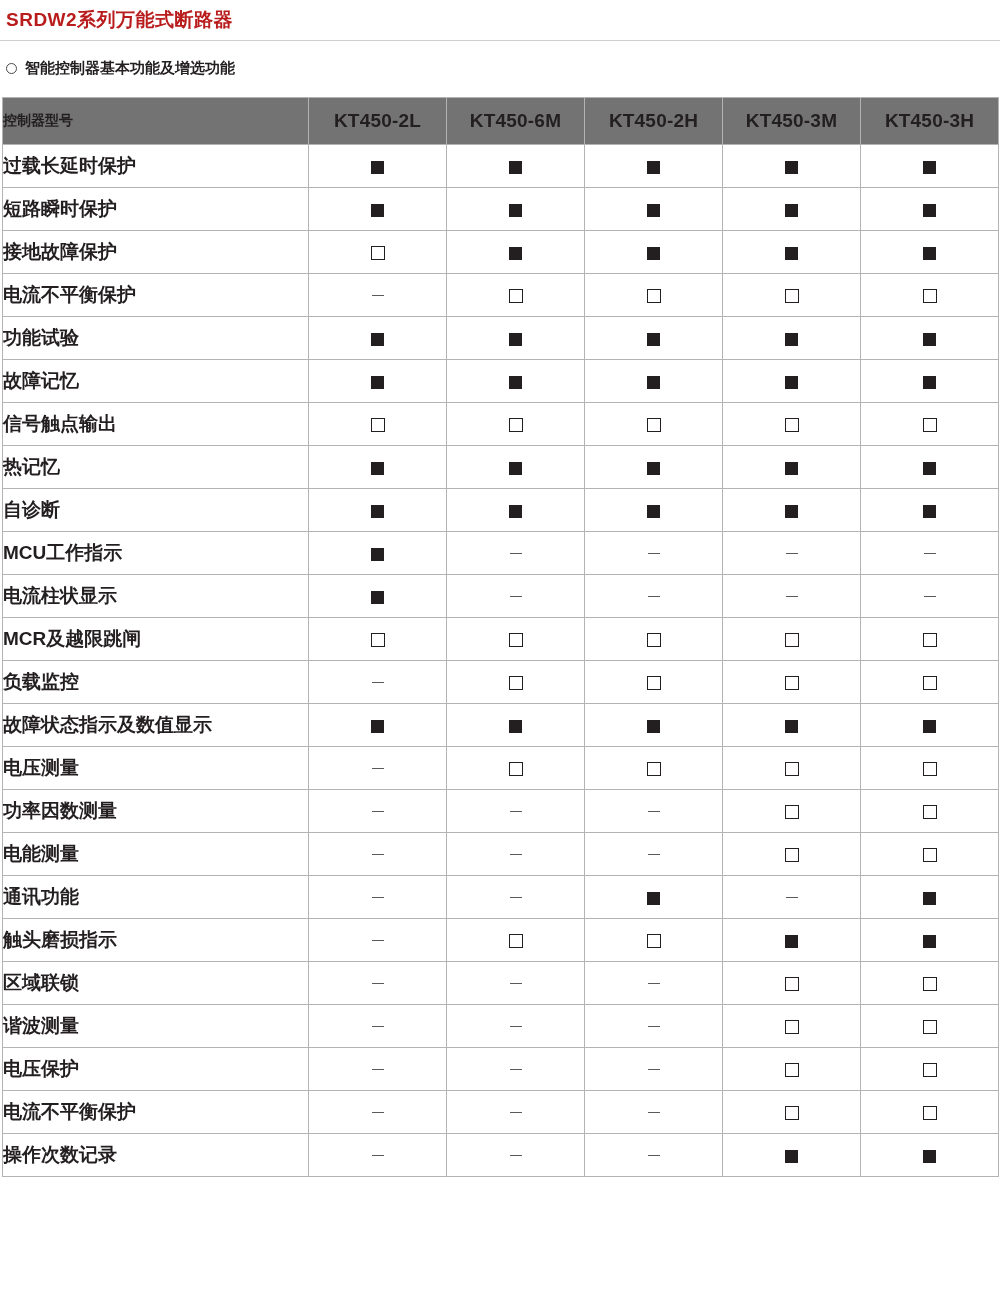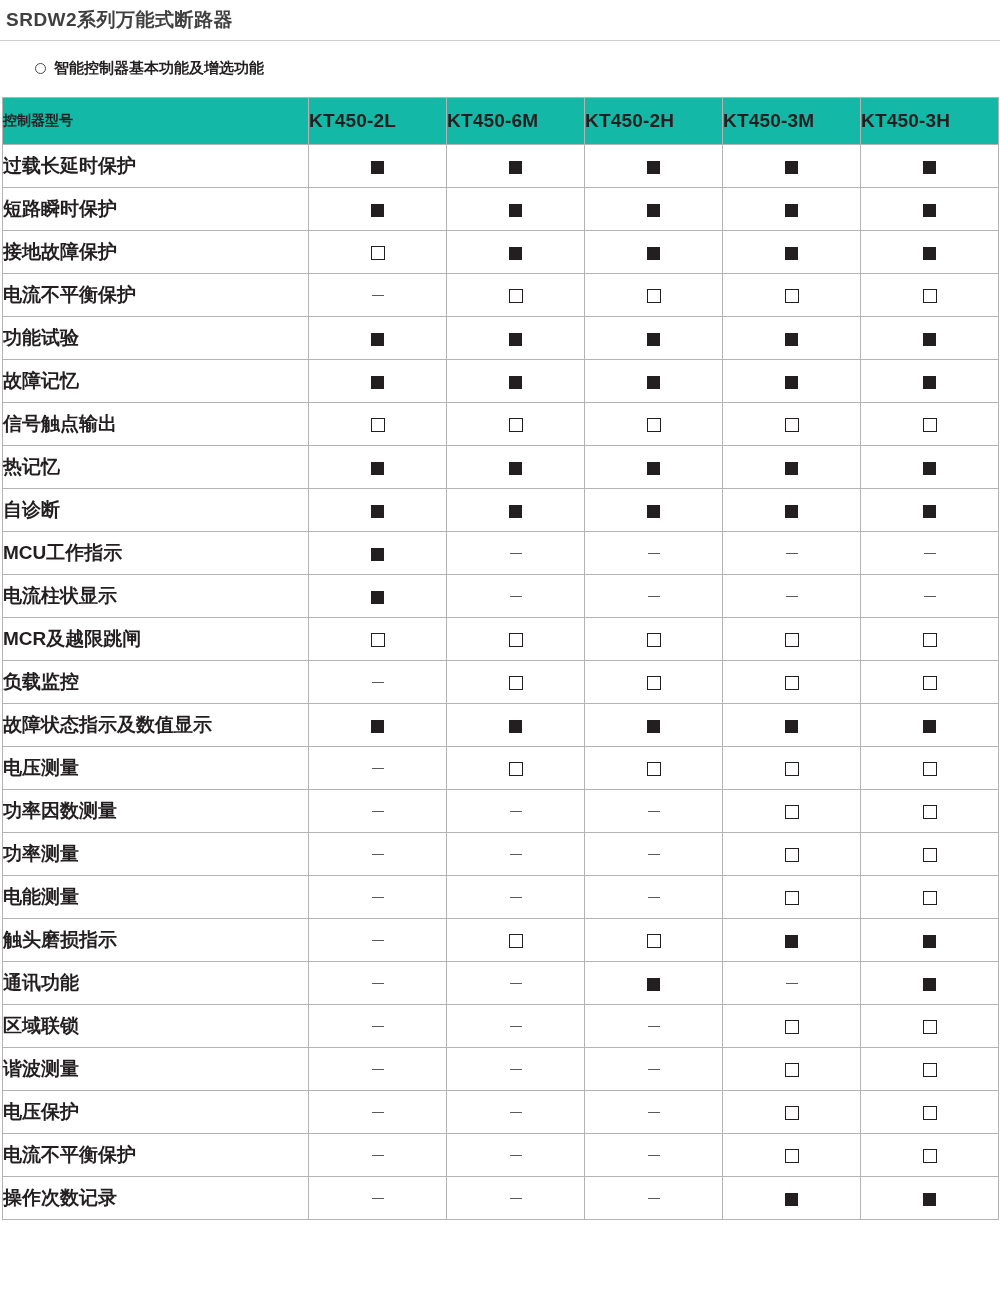--- a/index.html
+++ b/index.html
@@ -17,21 +17,21 @@
   .page {
     position: relative;
     width: 1000px;
     box-sizing: border-box;
     padding: 0 0 10px 0;
   }
   
   .doc-title {
     font-size: 19px;
     font-weight: bold;
-    color: #404040;
+    color: #b91c1c;
     letter-spacing: 0.5px;
     padding: 6px 0 0 6px;
     margin: 0;
     line-height: 28px;
   }
   .title-rule {
     border: 0;
     border-top: 1px solid #cfcfcf;
     margin: 6px 0 0 0;
     width: 1000px;
@@ -39,21 +39,20 @@
   
   .section-head {
     display: flex;
     align-items: center;
     gap: 8px;
     padding: 16px 0 0 6px;
     font-size: 15px;
     font-weight: bold;
     color: #231f20;
     line-height: 22px;
-    margin-left: 29px;
   }
   .circle-marker {
     display: inline-block;
     width: 9px;
     height: 9px;
     border: 1px solid #4a4a4a;
     border-radius: 50%;
     flex: 0 0 auto;
   }
   
@@ -68,31 +67,31 @@
   }
   table.spec col.c-name { width: 306px; }
   table.spec col.c-model { width: 138px; }
   table.spec th, table.spec td {
     border: 1px solid #b3b3b3;
     padding: 0;
     height: 42px;
     vertical-align: middle;
   }
   table.spec thead th {
-    background: #14b8a6;
+    background: #737373;
     font-weight: bold;
     height: 46px;
   }
   th.row-head-title {
     text-align: left;
     padding-left: 22px;
     font-size: 14px;
   }
   th.model-head {
-    text-align: left;
+    text-align: center;
     font-size: 19px;
     font-weight: normal;
     letter-spacing: 0.2px;
   }
   td.row-name {
     text-align: left;
     padding-left: 22px;
     font-size: 19px;
     font-weight: bold;
   }
@@ -281,49 +280,41 @@
           </tr>
           <tr>
             <td class="row-name">功率因数测量</td>
             <td class="cell"><span class="mk mk-dash"></span></td>
             <td class="cell"><span class="mk mk-dash"></span></td>
             <td class="cell"><span class="mk mk-dash"></span></td>
             <td class="cell"><span class="mk mk-open"></span></td>
             <td class="cell"><span class="mk mk-open"></span></td>
           </tr>
           <tr>
-            <td class="row-name">功率测量</td>
-            <td class="cell"><span class="mk mk-dash"></span></td>
-            <td class="cell"><span class="mk mk-dash"></span></td>
-            <td class="cell"><span class="mk mk-dash"></span></td>
-            <td class="cell"><span class="mk mk-open"></span></td>
-            <td class="cell"><span class="mk mk-open"></span></td>
-          </tr>
-          <tr>
             <td class="row-name">电能测量</td>
             <td class="cell"><span class="mk mk-dash"></span></td>
             <td class="cell"><span class="mk mk-dash"></span></td>
             <td class="cell"><span class="mk mk-dash"></span></td>
             <td class="cell"><span class="mk mk-open"></span></td>
             <td class="cell"><span class="mk mk-open"></span></td>
           </tr>
           <tr>
+            <td class="row-name">通讯功能</td>
+            <td class="cell"><span class="mk mk-dash"></span></td>
+            <td class="cell"><span class="mk mk-dash"></span></td>
+            <td class="cell"><span class="mk mk-filled"></span></td>
+            <td class="cell"><span class="mk mk-dash"></span></td>
+            <td class="cell"><span class="mk mk-filled"></span></td>
+          </tr>
+          <tr>
             <td class="row-name">触头磨损指示</td>
             <td class="cell"><span class="mk mk-dash"></span></td>
             <td class="cell"><span class="mk mk-open"></span></td>
             <td class="cell"><span class="mk mk-open"></span></td>
             <td class="cell"><span class="mk mk-filled"></span></td>
-            <td class="cell"><span class="mk mk-filled"></span></td>
-          </tr>
-          <tr>
-            <td class="row-name">通讯功能</td>
-            <td class="cell"><span class="mk mk-dash"></span></td>
-            <td class="cell"><span class="mk mk-dash"></span></td>
-            <td class="cell"><span class="mk mk-filled"></span></td>
-            <td class="cell"><span class="mk mk-dash"></span></td>
             <td class="cell"><span class="mk mk-filled"></span></td>
           </tr>
           <tr>
             <td class="row-name">区域联锁</td>
             <td class="cell"><span class="mk mk-dash"></span></td>
             <td class="cell"><span class="mk mk-dash"></span></td>
             <td class="cell"><span class="mk mk-dash"></span></td>
             <td class="cell"><span class="mk mk-open"></span></td>
             <td class="cell"><span class="mk mk-open"></span></td>
           </tr>

